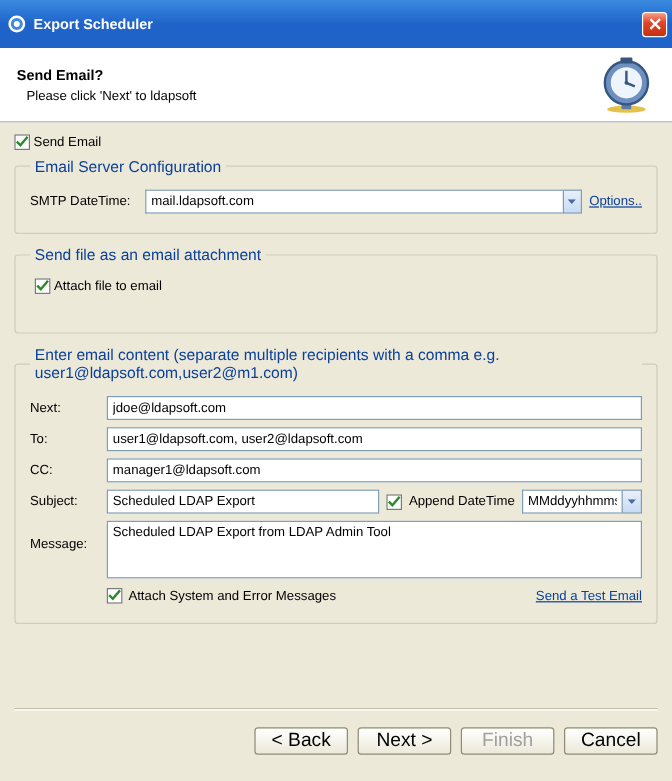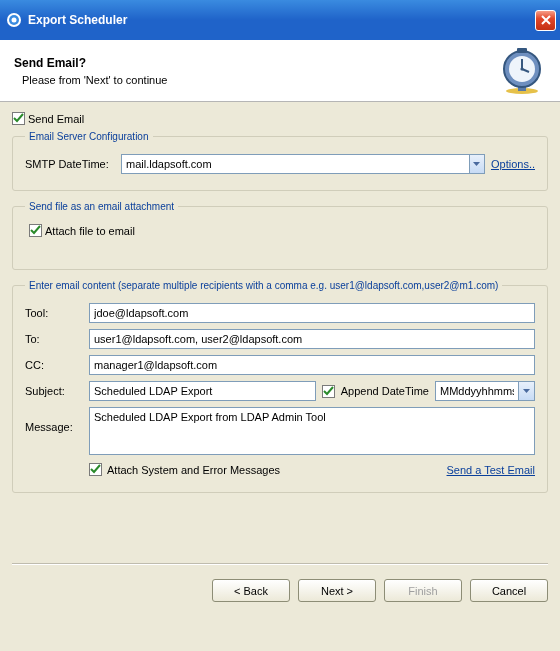--- a/index.html
+++ b/index.html
@@ -89,21 +89,21 @@
   .chk svg { width: 11px; height: 11px; display: none; }
 
   fieldset {
     border: 1px solid #d0cdba;
     border-radius: 3px;
     margin: 6px 0 10px 0;
     padding: 12px 12px 16px 12px;
   }
   legend {
     color: #0a3f9b;
-    font-size: 10px;
+    font-size: 13px;
     padding: 0 4px;
   }
 
   .form-row {
     display: flex;
     align-items: center;
     gap: 6px;
   }
   .form-row + .form-row { margin-top: 6px; }
 
@@ -181,21 +181,21 @@
   }
 
   .footer {
     display: flex;
     justify-content: flex-end;
     gap: 8px;
     padding: 0 12px 14px 12px;
   }
   button.wiz {
     font-family: inherit;
-    font-size: 11px;
+    font-size: 16px;
     width: 78px;
     height: 23px;
     border: 1px solid #8d8d76;
     border-radius: 3px;
     background: linear-gradient(to bottom, #ffffff, #ece9d8);
     cursor: pointer;
   }
   button.wiz:disabled {
     color: #a0a0a0;
     cursor: default;
@@ -216,21 +216,21 @@
   <span class="close-btn">
     <svg viewBox="0 0 10 10">
         <path d="M1 1 L9 9 M9 1 L1 9" stroke="#fff" stroke-width="2"></path>
       </svg>
   </span>
 </div>
 
 <div class="header-banner">
   <div class="header-text">
     <div class="header-title">Send Email?</div>
-    <div class="header-sub">Please from 'Next' to continue</div>
+    <div class="header-sub">Please click 'Next' to ldapsoft</div>
   </div>
   <div class="header-icon">
     <svg viewBox="0 0 48 48">
       <ellipse cx="24" cy="44" rx="16" ry="3" fill="#e6c14a"></ellipse>
       <rect x="20" y="36" width="8" height="8" fill="#5b7aa6"></rect>
       <circle cx="24" cy="22" r="18" fill="#6e8fbf" stroke="#35577f" stroke-width="2"></circle>
       <circle cx="24" cy="22" r="13" fill="#eef4fb"></circle>
       <rect x="19" y="1" width="10" height="5" rx="1" fill="#35577f"></rect>
       <line x1="24" y1="22" x2="24" y2="12" stroke="#35577f" stroke-width="2"></line>
       <line x1="24" y1="22" x2="31" y2="25" stroke="#35577f" stroke-width="2"></line>
@@ -275,21 +275,21 @@
           </svg>
       </span>
       <span>Attach file to email</span>
     </div>
   </fieldset>
 
   <fieldset>
     <legend>Enter email content (separate multiple recipients with a comma e.g. user1@ldapsoft.com,user2@m1.com)</legend>
 
     <div class="form-row">
-      <span class="lbl">Tool:</span>
+      <span class="lbl">Next:</span>
       <input class="text" type="text" style="flex: 1 1 0%;" value="jdoe@ldapsoft.com">
     </div>
 
     <div class="form-row">
       <span class="lbl">To:</span>
       <input class="text" type="text" style="flex: 1 1 0%;" value="user1@ldapsoft.com, user2@ldapsoft.com">
     </div>
 
     <div class="form-row">
       <span class="lbl">CC:</span>

